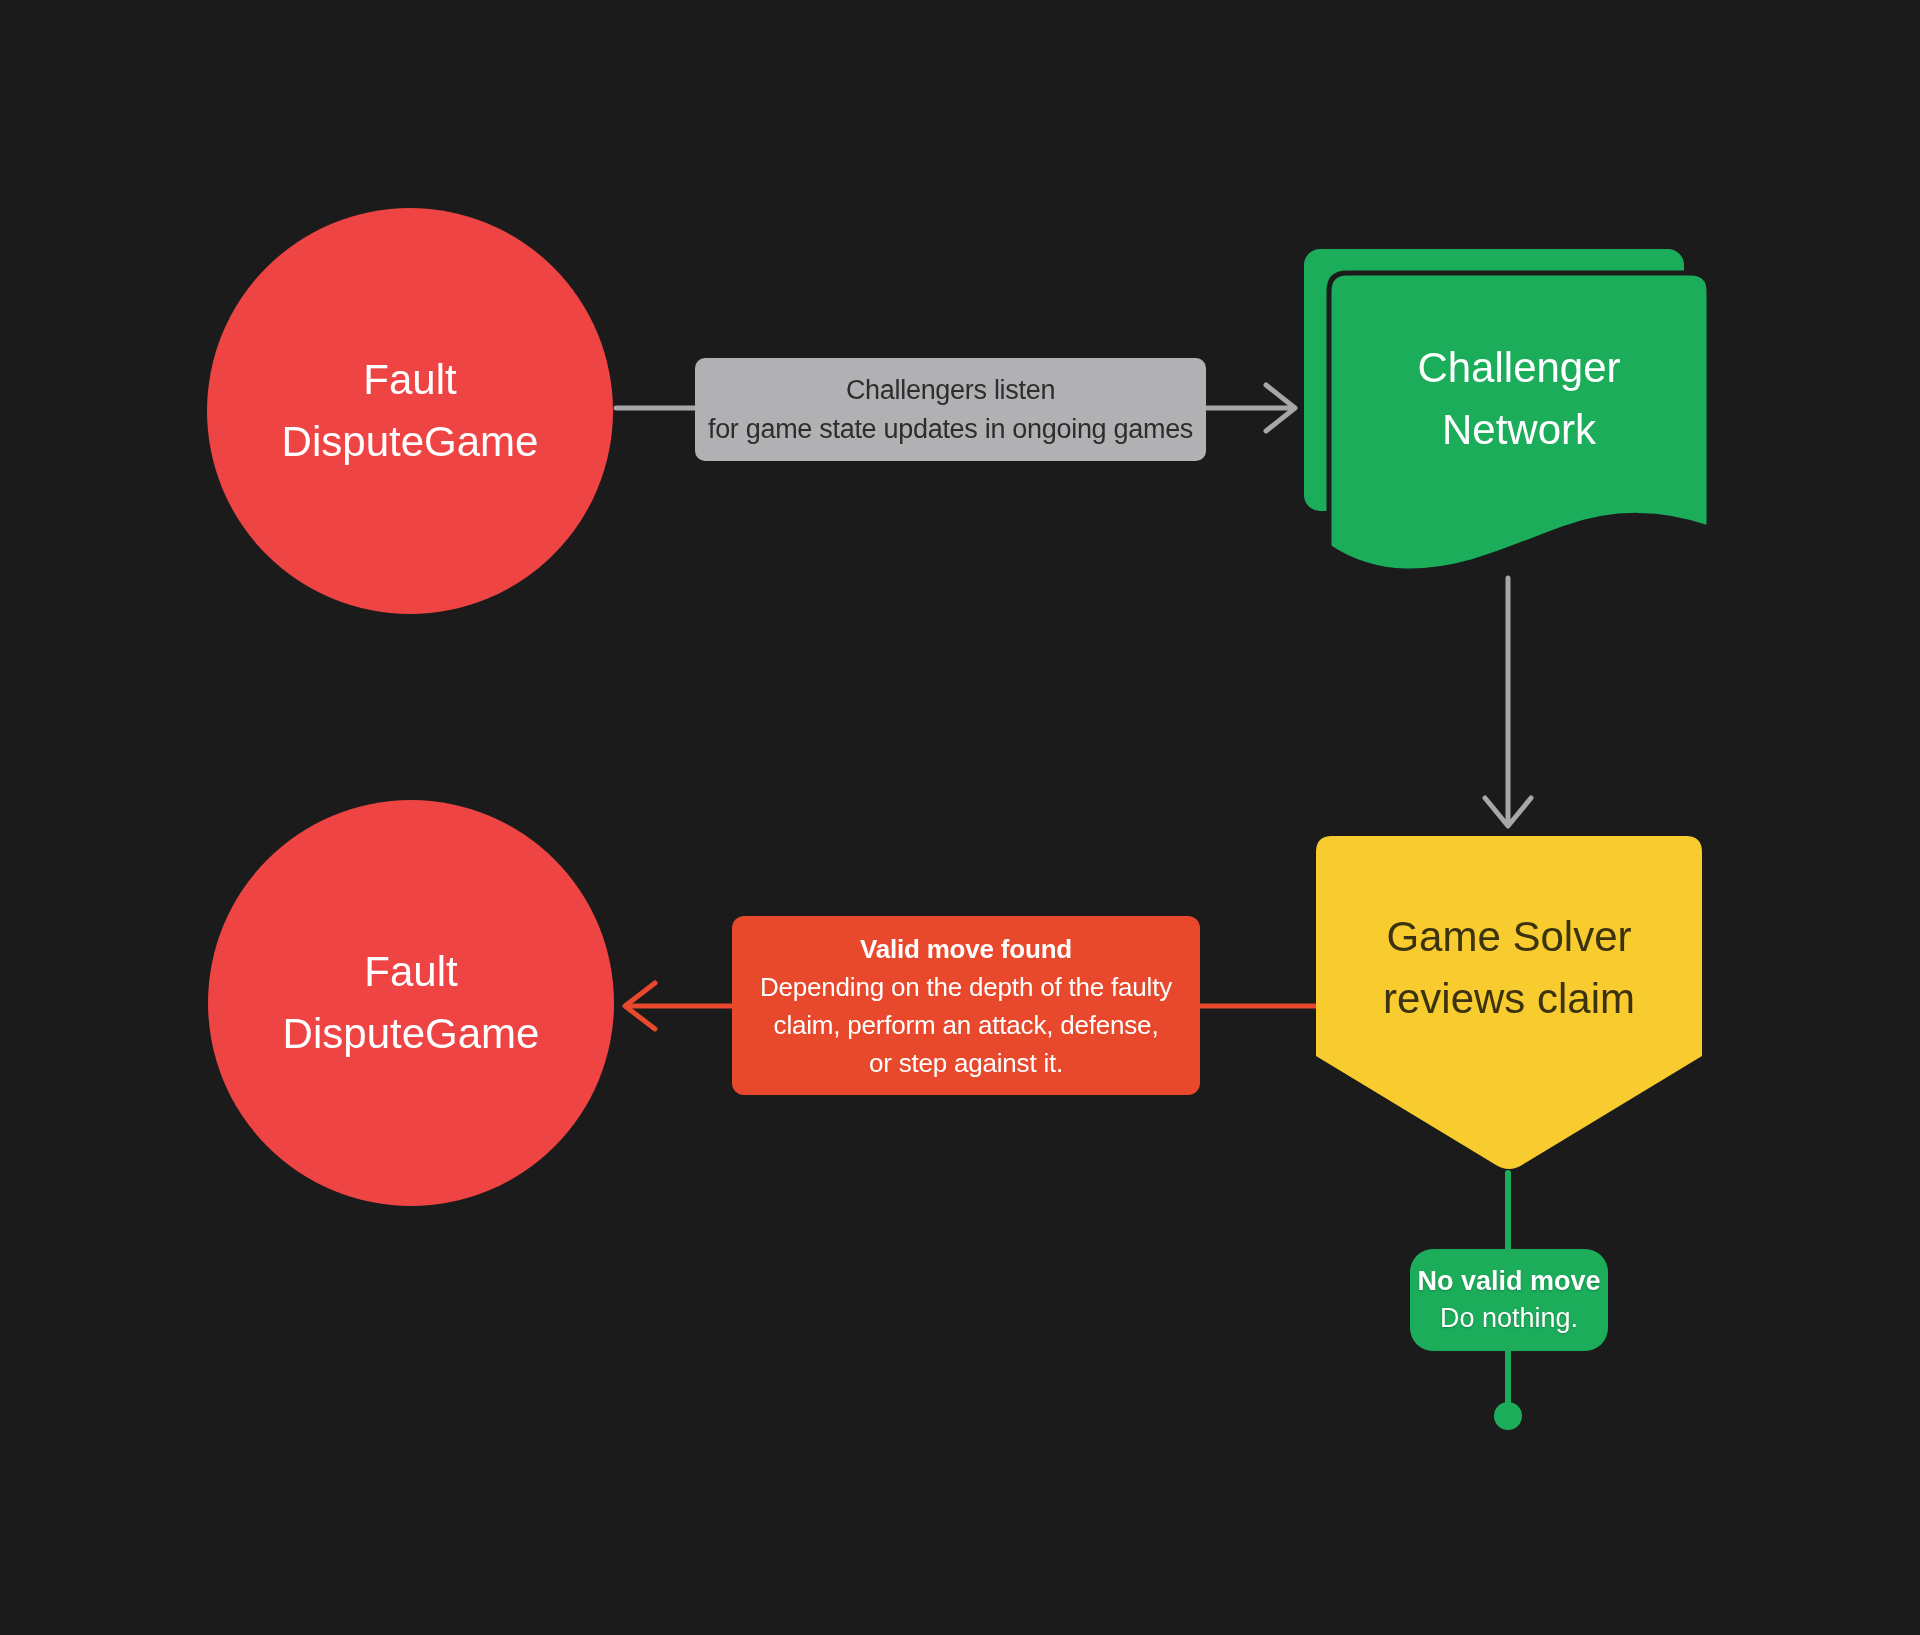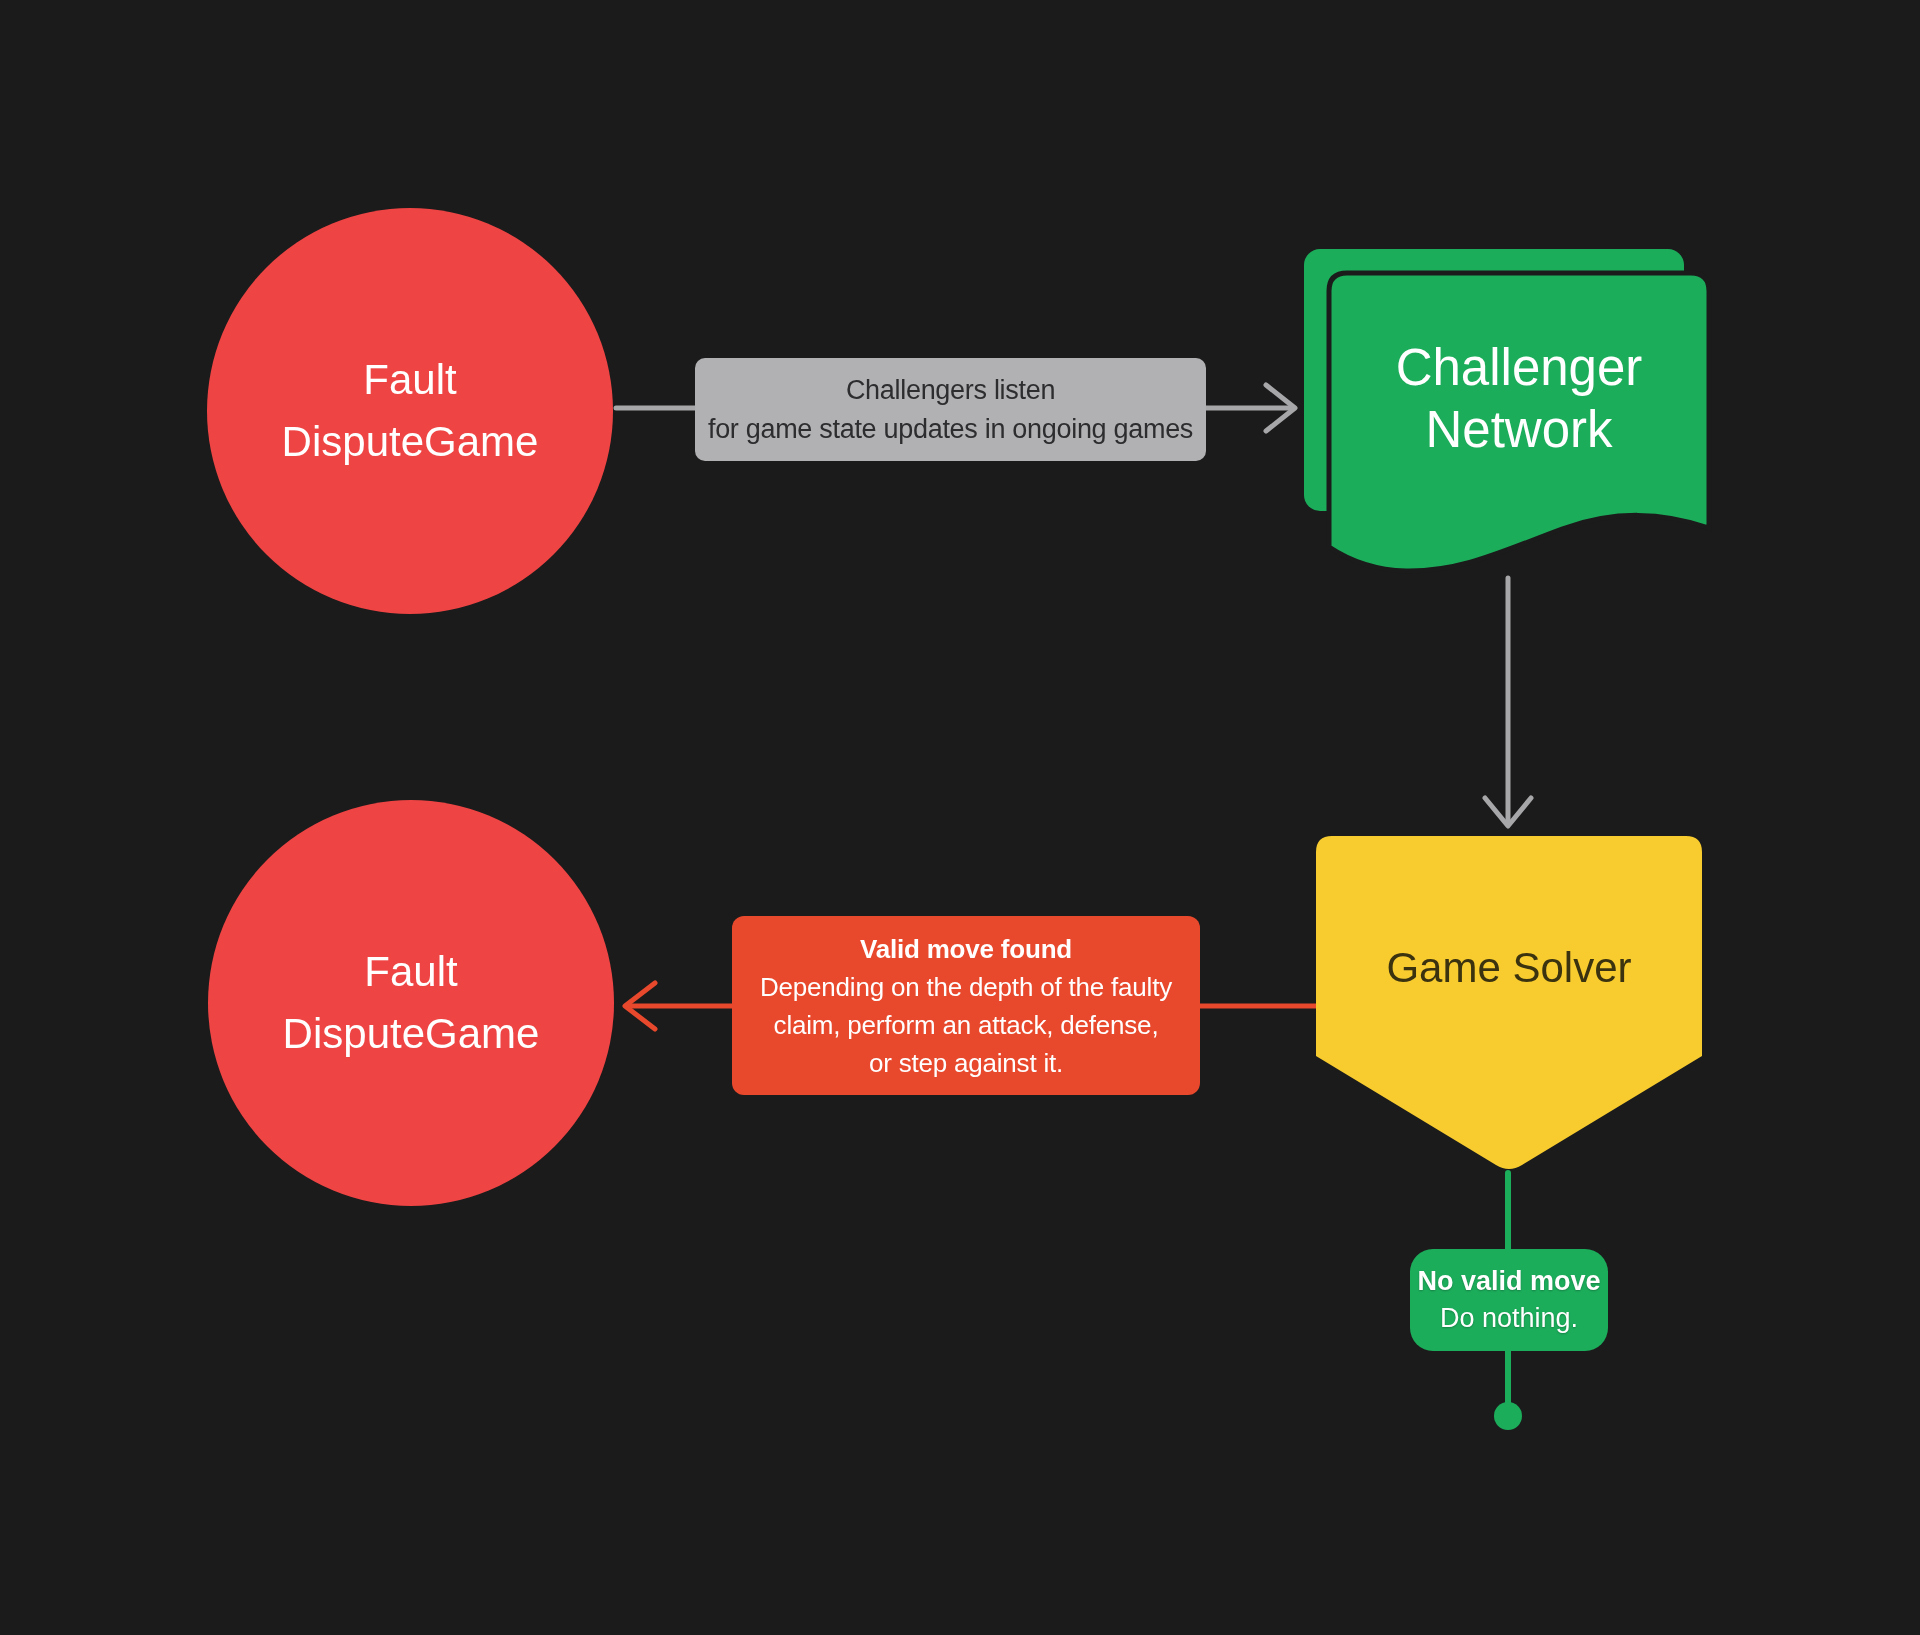--- a/index.html
+++ b/index.html
@@ -34,21 +34,21 @@
   .circle-bottom { left: 208px; top: 800px; }
 
   .doc-text {
     position: absolute;
     left: 1329px; top: 273px;
     width: 380px; height: 252px;
     display: flex; flex-direction: column;
     align-items: center; justify-content: center;
     text-align: center;
     color: #ffffff;
-    font-size: 51px; line-height: 62px; font-weight: 500;
+    font-size: 42px; line-height: 62px; font-weight: 500;
     z-index: 2;
   }
   .pent-text {
     position: absolute;
     left: 1316px; top: 816px;
     width: 386px; height: 304px;
     display: flex; flex-direction: column;
     align-items: center; justify-content: center;
     text-align: center;
     color: #3b330f;
@@ -152,20 +152,21 @@
     <span>DisputeGame</span>
   </div>
 
   <div class="doc-text">
     <span>Challenger</span>
     <span>Network</span>
   </div>
 
   <div class="pent-text">
     <span>Game Solver</span>
+    <span>reviews claim</span>
   </div>
 
   <div class="node-circle circle-bottom">
     <span>Fault</span>
     <span>DisputeGame</span>
   </div>
 
   <div class="edge-label label-listen">
     <span>Challengers listen</span>
     <span>for game state updates in ongoing games</span>

